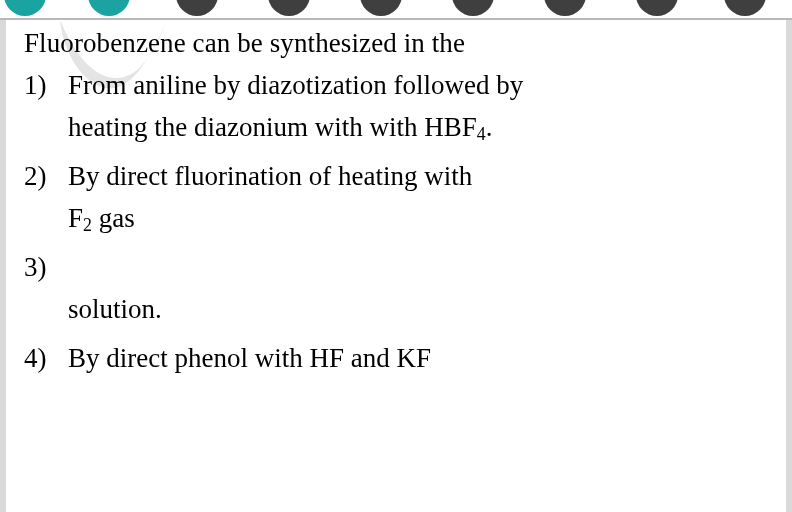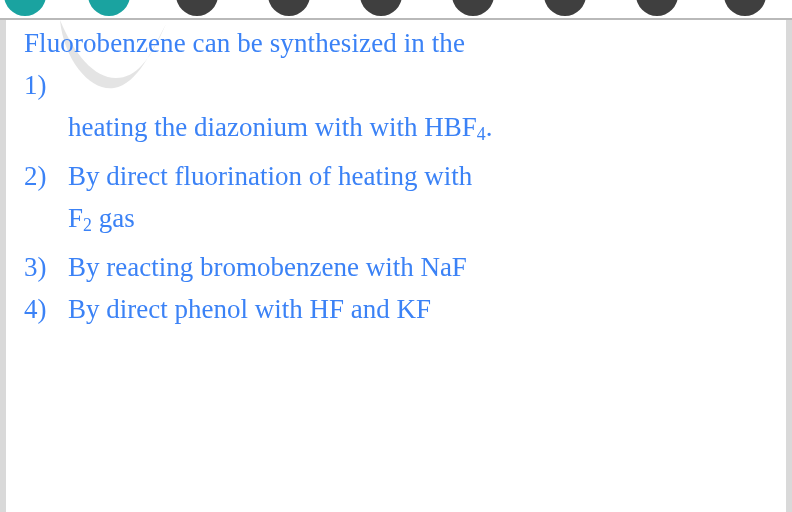--- a/index.html
+++ b/index.html
@@ -71,21 +71,21 @@
     height: 86px;
     pointer-events: none;
   }
   .content {
     position: absolute;
     left: 0;
     top: 22px;
     width: 792px;
     padding: 0 18px 0 24px;
     box-sizing: border-box;
-    color: #3b82f6;
+    color: #000000;
   }
   .lead {
     font-size: 27px;
     line-height: 42px;
     letter-spacing: .1px;
   }
   ol.q-list {
     list-style: none;
     margin: 0;
     padding: 0;
@@ -137,38 +137,38 @@
 
     <div class="lead">
       <div>Fluorobenzene can be synthesized in the</div>
     </div>
 
     <ol class="q-list">
 
       <li>
         <span class="marker">1)</span>
         <span class="item-text">
-          <br>
+          <span>From aniline by diazotization followed by</span><br>
           <span>heating the diazonium with with HBF</span><sub>4</sub><span>.</span>
         </span>
       </li>
 
       <li>
         <span class="marker">2)</span>
         <span class="item-text">
           <span>By direct fluorination of heating with</span><br>
           <span>F</span><sub>2</sub><span> gas</span>
         </span>
       </li>
 
       <li>
         <span class="marker">3)</span>
         <span class="item-text">
-          <span>By reacting bromobenzene with NaF</span><br>
-          <sub></sub><span></span>
+          <br>
+          <span>solution.</span><sub></sub><span></span>
         </span>
       </li>
 
       <li>
         <span class="marker">4)</span>
         <span class="item-text">
           <span>By direct phenol with HF and KF</span>
         </span>
       </li>
 

